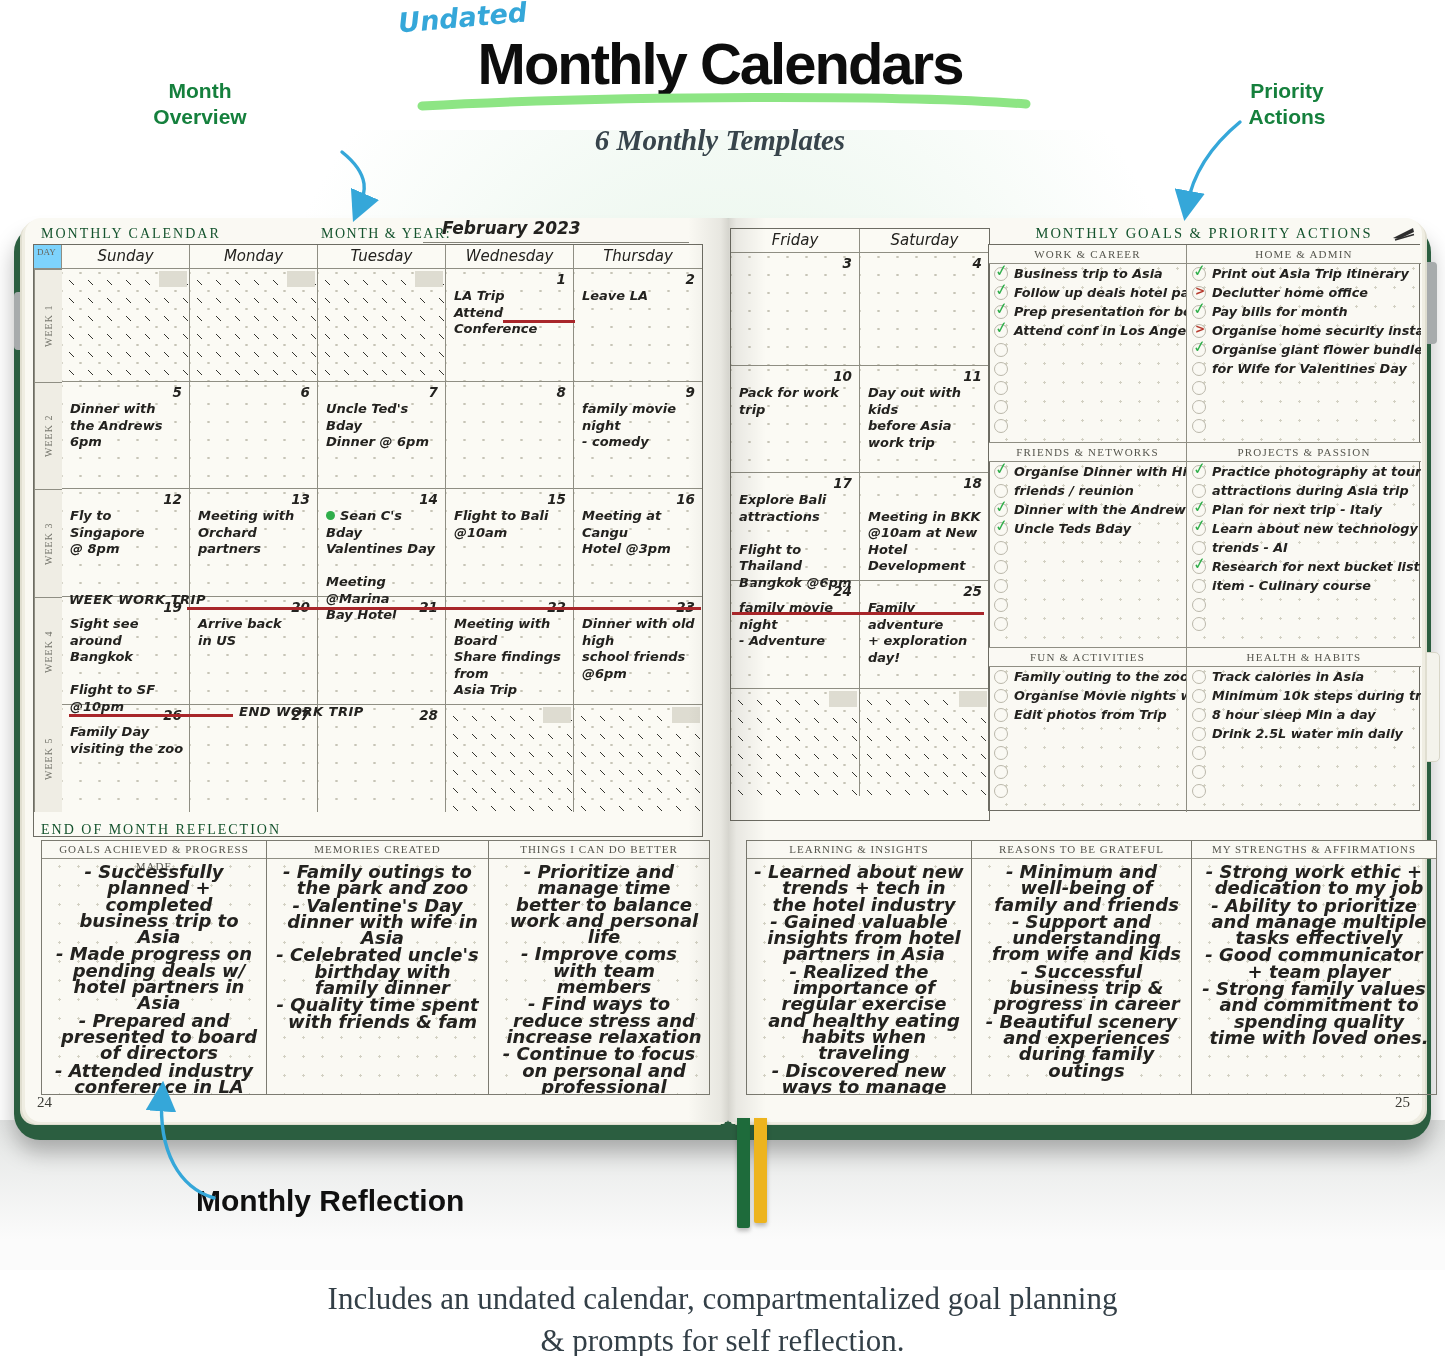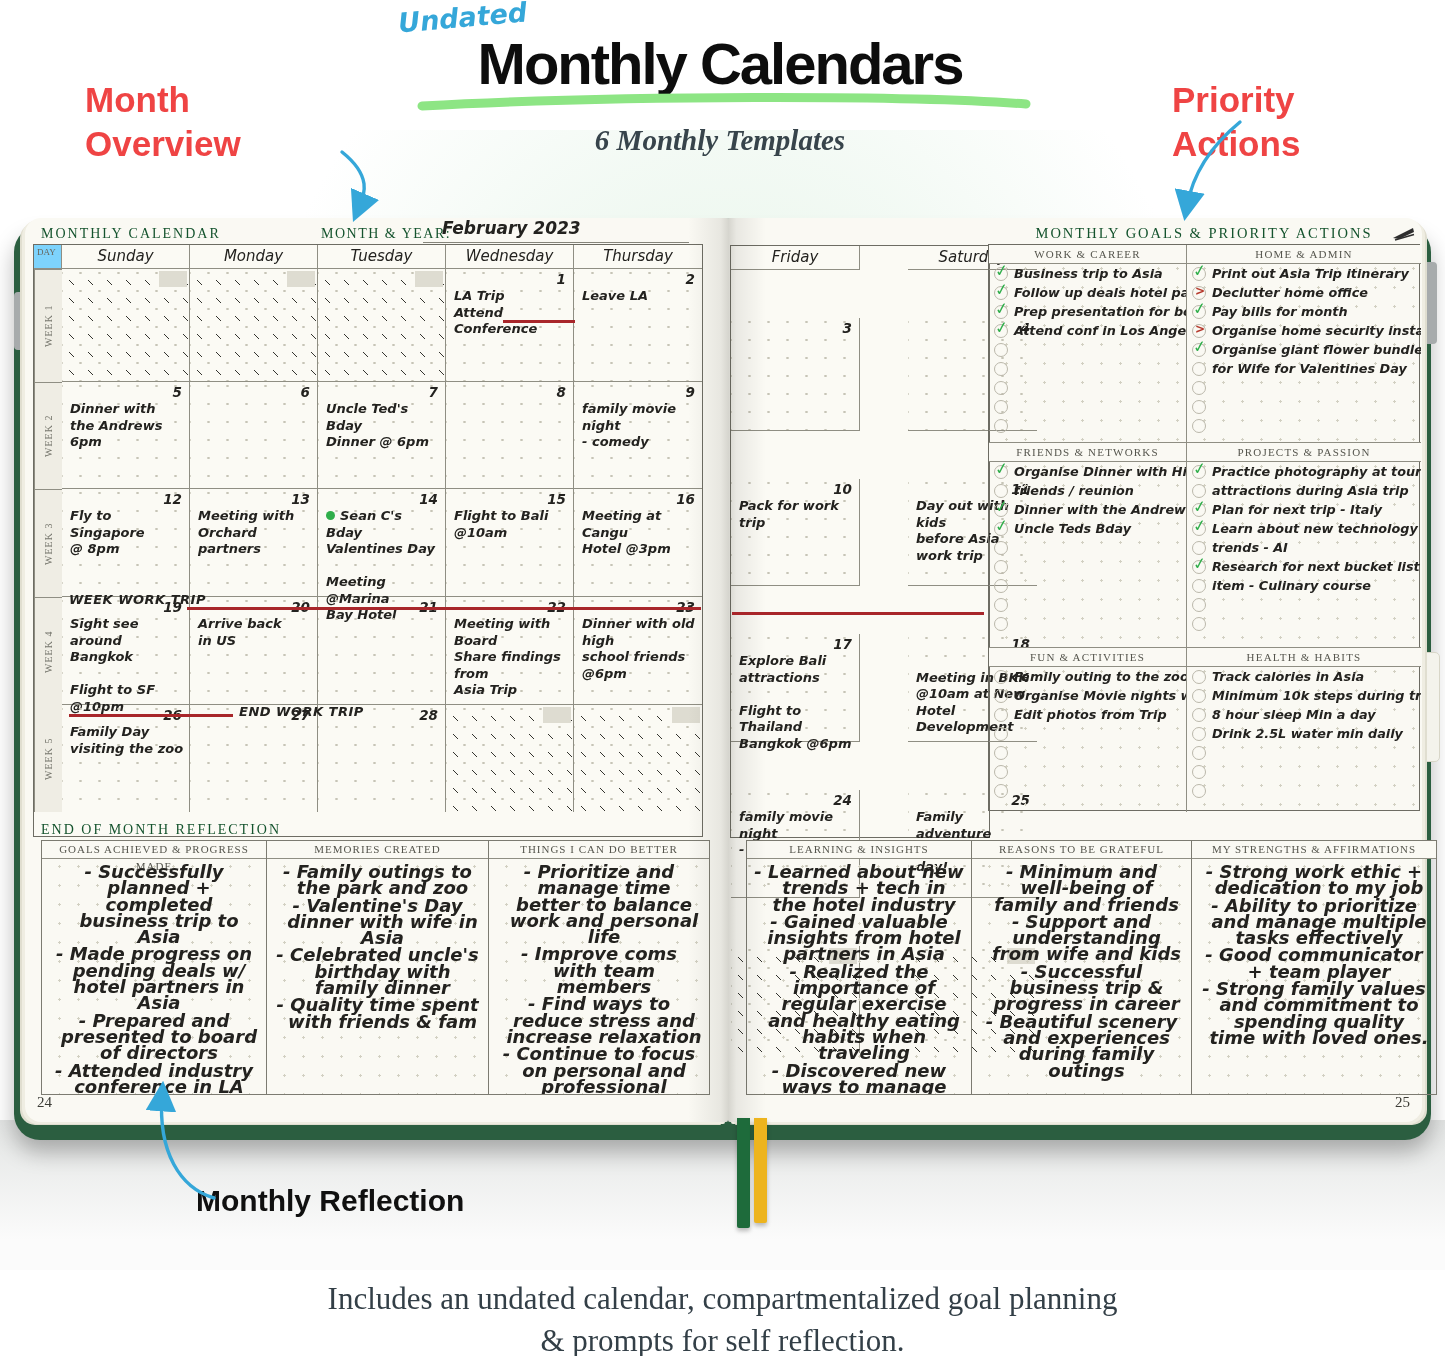--- a/index.html
+++ b/index.html
@@ -18,39 +18,39 @@
   .ribbon{position:absolute;top:1118px;width:13px;z-index:5;}
   .ribbon-green{left:737px;height:110px;background:#1e6b3b;border-radius:0 0 2px 2px;box-shadow:0 3px 4px rgba(0,0,0,.25);}
   .ribbon-gold{left:754px;height:105px;background:#edb41e;border-radius:0 0 2px 2px;box-shadow:0 3px 4px rgba(0,0,0,.25);}
   .hand{font-family:"DejaVu Sans",sans-serif;font-style:italic;color:#23221f;}
   .serifc{font-family:"Liberation Serif",serif;color:#14532d;}
   .serifsm{font-family:"Liberation Serif",serif;color:#55554d;}
   
   .tag-undated{position:absolute;left:398px;top:2px;font-size:27px;font-weight:bold;color:#35a7d9;transform:rotate(-5deg);}
   .big-title{position:absolute;left:360px;top:30px;width:720px;text-align:center;font-size:58px;font-weight:bold;letter-spacing:-2px;color:#0d0d0d;}
   .subtitle{position:absolute;left:360px;top:116px;width:720px;text-align:center;font-size:29px;font-weight:bold;font-style:italic;color:#37444b;margin-top:8px;}
-  .ann{position:absolute;width:230px;text-align:left;font-size:35px;font-weight:bold;line-height:1.25;color:#ef4444;white-space:pre-line;}
+  .ann{position:absolute;width:230px;text-align:center;font-size:21px;font-weight:bold;line-height:1.25;color:#15803d;white-space:pre-line;}
   .ann-left{left:85px;top:78px;}
   .ann-right{left:1172px;top:78px;}
   .ann-bottom{position:absolute;left:196px;top:1184px;font-size:30px;font-weight:bold;color:#101010;}
   .caption{position:absolute;left:0;top:1278px;width:1445px;text-align:center;font-size:31px;color:#333f47;white-space:pre-line;line-height:1.35;font-family:"Liberation Serif",serif;}
   .overlay-svg{position:absolute;left:0;top:0;width:1445px;height:1356px;pointer-events:none;z-index:6;}
   .overlay-svg .arrow{stroke:#35a7d9;stroke-width:3.4;fill:none;stroke-linecap:round;}
   .overlay-svg .swoosh{stroke:#8de584;stroke-width:9;fill:none;stroke-linecap:round;}
   
   .plabel{position:absolute;left:16px;top:8px;font-size:14px;letter-spacing:2px;}
   .mylabel{position:absolute;left:296px;top:8px;font-size:14px;letter-spacing:1.5px;}
   .myvalue{position:absolute;left:404px;top:0px;font-size:17px;font-weight:bold;margin-left:13px;}
   .myline{position:absolute;left:398px;top:24px;width:266px;height:1px;background:#85847a;}
   .goals-title{position:absolute;left:260px;top:7px;width:432px;text-align:center;font-size:14.5px;letter-spacing:2px;}
   .pen{position:absolute;left:664px;top:8px;}
   
   .cal{position:absolute;display:grid;border:1.5px solid #6d6c63;background:#fbfaf4;}
   #calL{left:8px;top:26px;width:668px;height:591px;grid-template-columns:28px repeat(5,128px);grid-template-rows:24px 113px 107px 108px 108px 107px;}
-  #calR{left:2px;top:27px;width:258px;height:591px;grid-template-columns:repeat(2,129px);grid-template-rows:24px 113px 107px 108px 108px 107px;gap:48px;}
+  #calR{left:2px;top:10px;width:258px;height:591px;grid-template-columns:repeat(2,129px);grid-template-rows:24px 113px 107px 108px 108px 107px;}
   .corner,.dhead,.wlabel,.cell{border-right:1px solid #8f8e83;border-bottom:1px solid #8f8e83;position:relative;box-sizing:border-box;}
   #calL > :nth-child(6n){border-right:none;}
   #calR > :nth-child(2n){border-right:none;}
   #calL > :nth-last-child(-n+6){border-bottom:none;}
   #calR > :nth-last-child(-n+2){border-bottom:none;}
   .corner{font-family:"Liberation Serif",serif;font-size:9px;color:#66665e;padding:2px 0 0 3px;background:#7dd3fc;}
   .dhead{text-align:center;font-size:15px;padding-top:2px;}
   .wlabel{background:#efede4;display:flex;align-items:center;justify-content:center;font-family:"Liberation Serif",serif;font-size:10px;letter-spacing:1px;color:#75756c;writing-mode:vertical-rl;transform:rotate(180deg);}
   .cell{background-image:radial-gradient(#c6c4b6 1px,transparent 1.4px);background-size:19px 18px;background-position:9px 13px;}
   .cell.crossed{background-image:linear-gradient(to right top,transparent 49.5%,#33332e 49.5%,#33332e 50.25%,transparent 50.25%),radial-gradient(#c6c4b6 1px,transparent 1.4px);}

